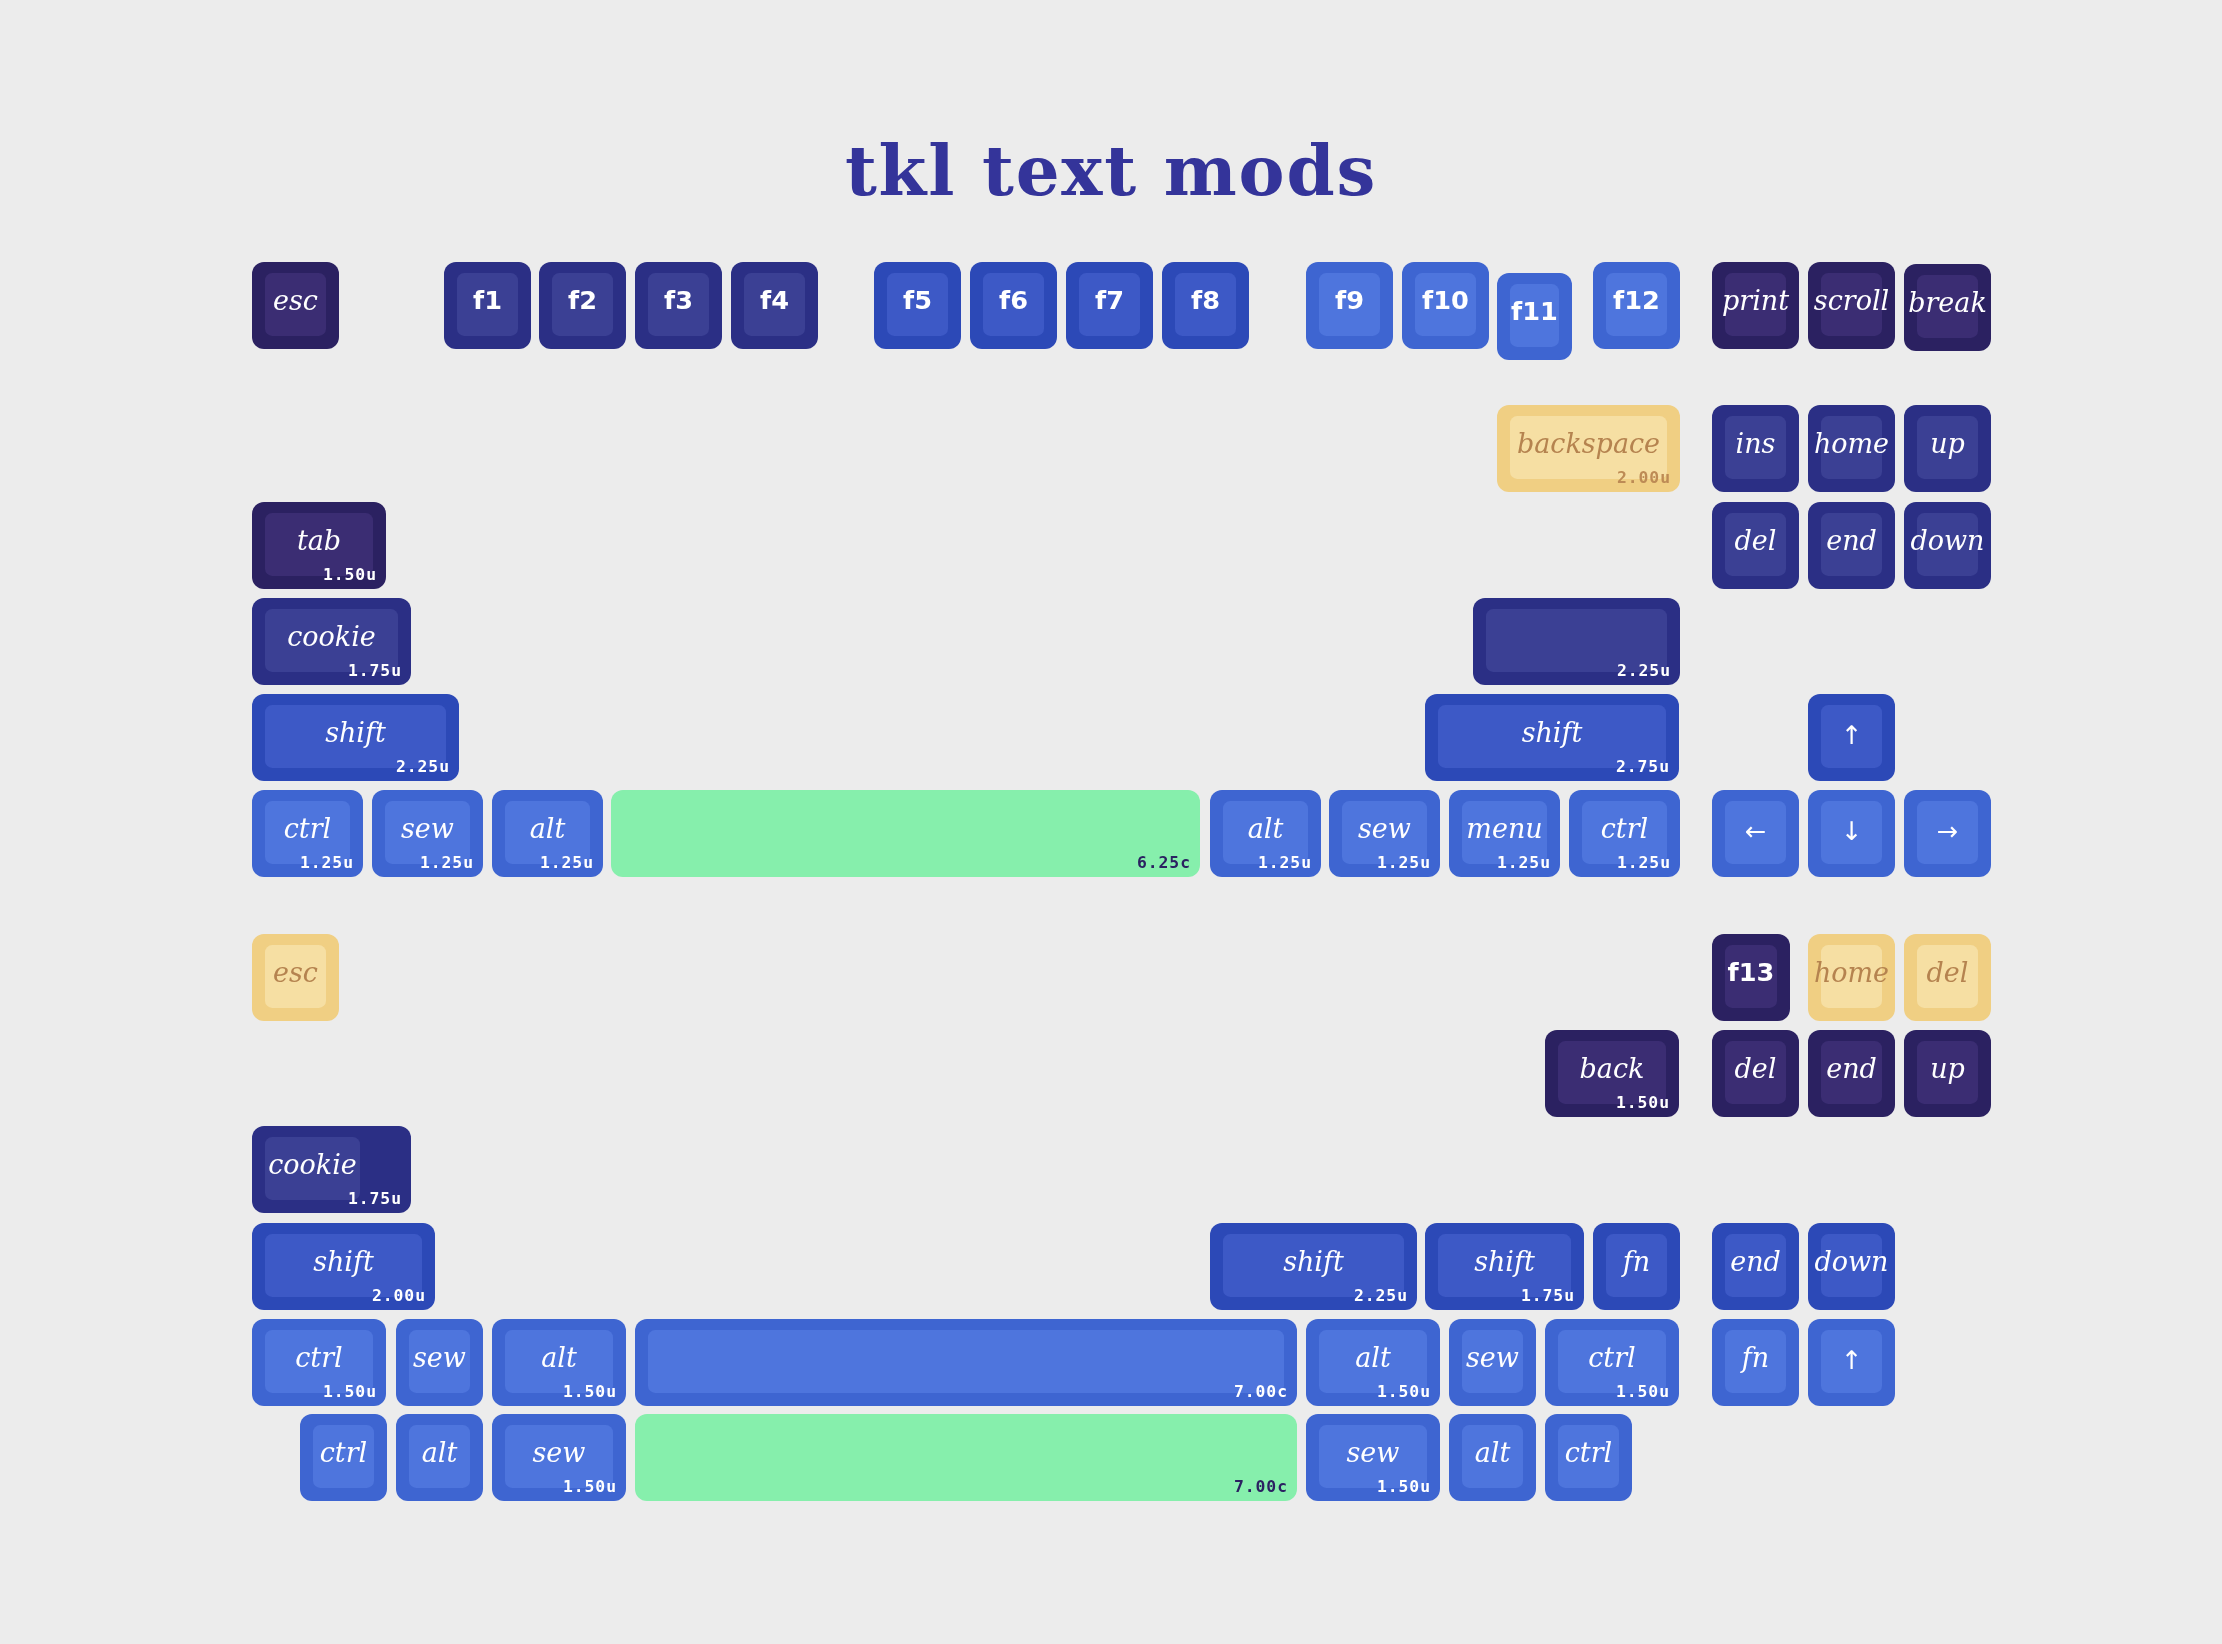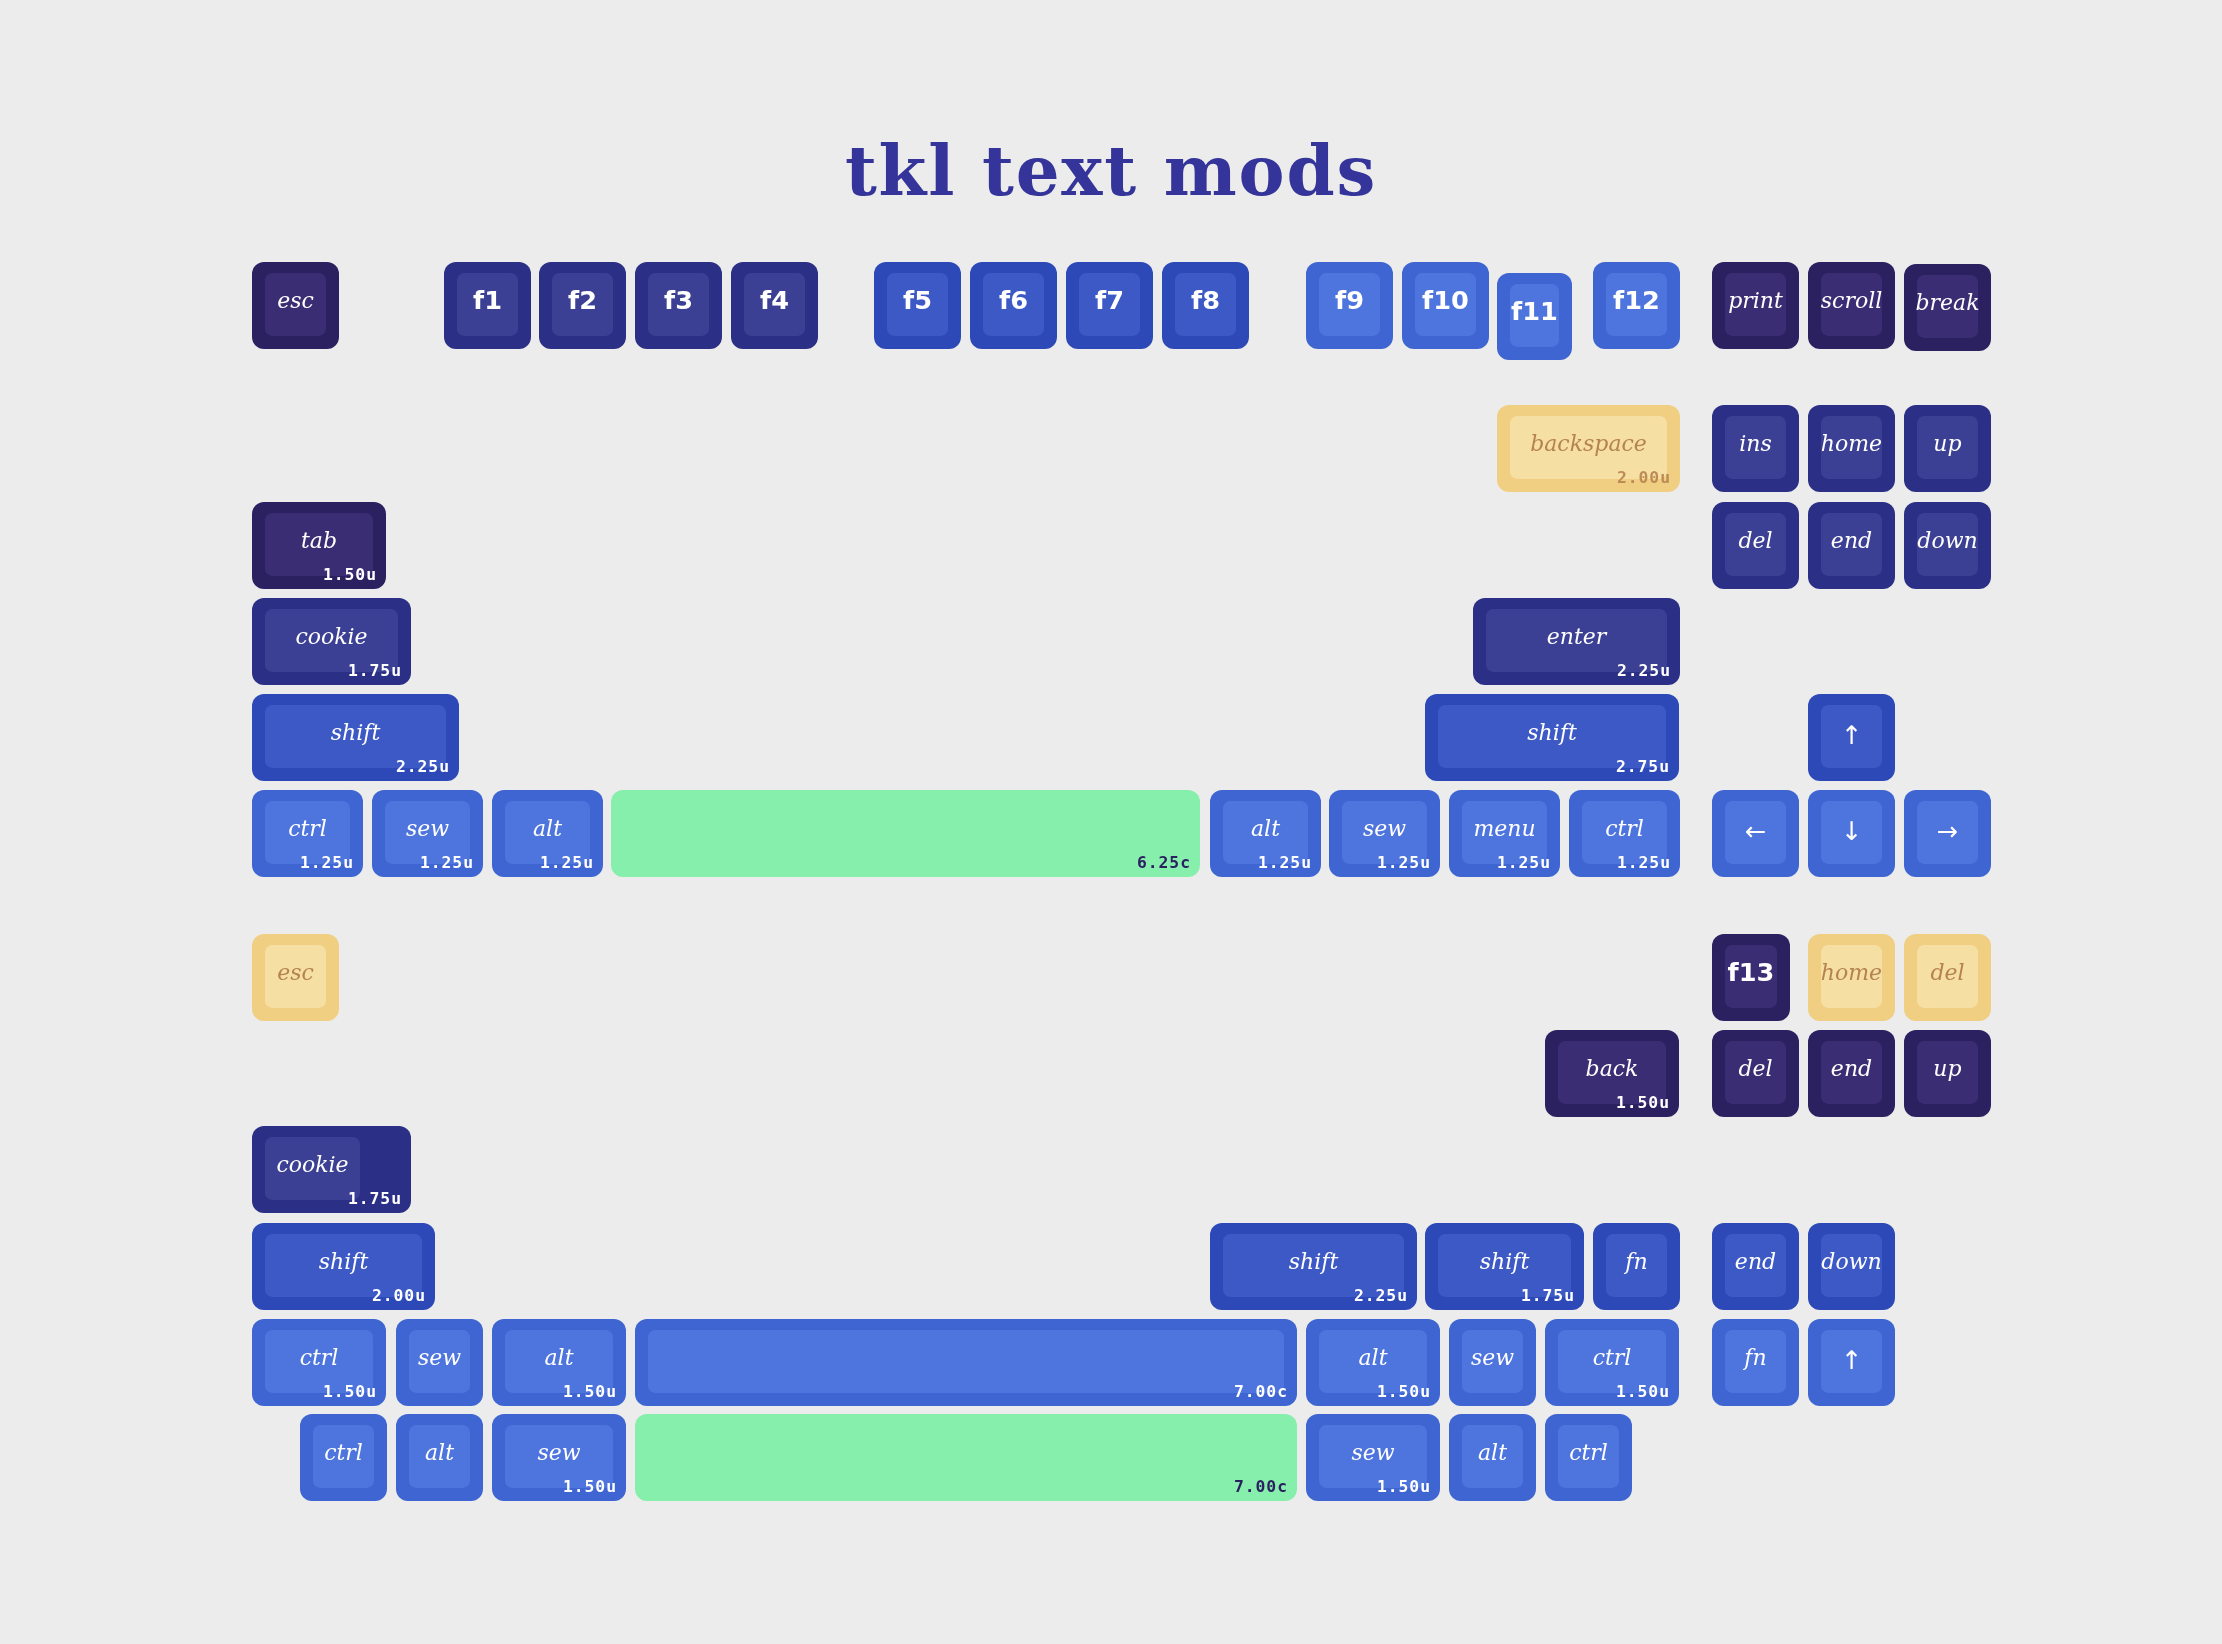--- a/index.html
+++ b/index.html
@@ -45,21 +45,21 @@
     position:absolute;
     left:0;right:0;top:0;bottom:11px;
     display:flex;align-items:center;justify-content:center;
     color:#ffffff;
     pointer-events:none;
   }
   .narrow-cap .lbl{left:12.8px;right:auto;width:60%;}
   .lbl.script{
     font-family:"DejaVu Serif",serif;
     font-style:italic;
-    font-size:22px;
+    font-size:27px;
   }
   .lbl.sans{
     font-family:"DejaVu Sans",sans-serif;
     font-weight:bold;
     font-size:25.6px;
   }
   .lbl.arrow{
     font-family:"DejaVu Sans",sans-serif;
     font-size:25.6px;
     bottom:5.5px;
@@ -182,21 +182,20 @@
         <div class="cap"></div>
         <span class="lbl script">down</span>
       </div>
       <div class="key indigo" style="left: 252px; top: 598px; width: 159px;">
         <div class="cap"></div>
         <span class="lbl script">cookie</span>
         <span class="size">1.75u</span>
       </div>
       <div class="key indigo" style="left: 1473px; top: 598px; width: 207px;">
         <div class="cap"></div>
-        <span class="lbl script">enter</span>
         <span class="size">2.25u</span>
       </div>
       <div class="key blue" style="left: 252px; top: 694px; width: 207px;">
         <div class="cap"></div>
         <span class="lbl script">shift</span>
         <span class="size">2.25u</span>
       </div>
       <div class="key blue" style="left: 1425px; top: 694px; width: 254px;">
         <div class="cap"></div>
         <span class="lbl script">shift</span>

